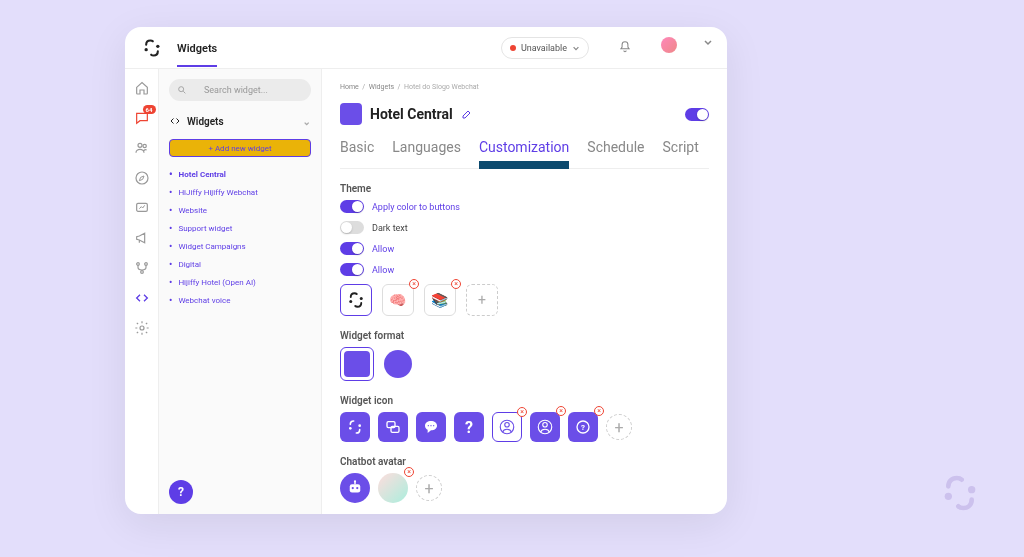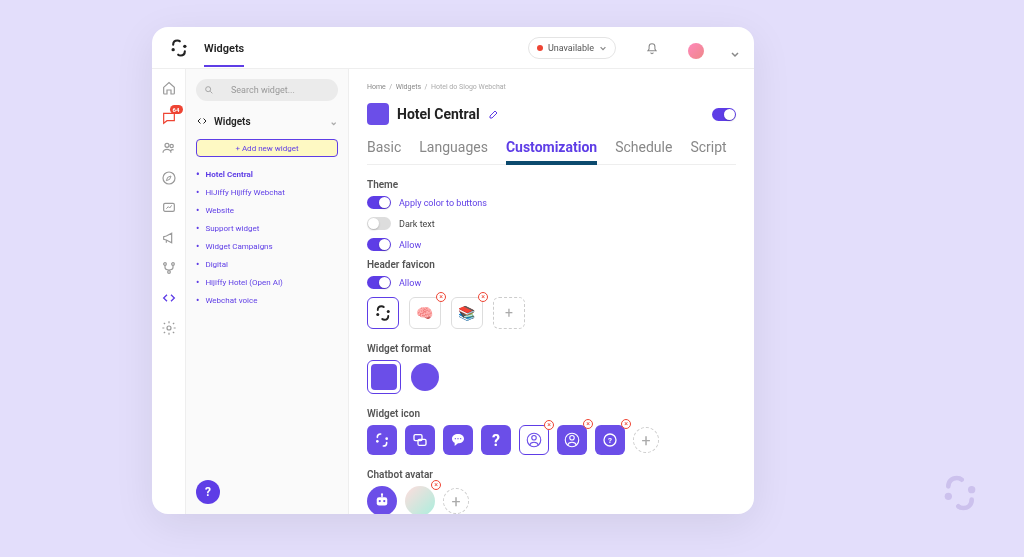--- a/index.html
+++ b/index.html
@@ -1,52 +1,52 @@
 <!DOCTYPE html>
 <html><head>
 <meta charset="utf-8">
 <style>
 *{box-sizing:border-box;margin:0;padding:0;font-family:-apple-system,BlinkMacSystemFont,"Segoe UI",Roboto,sans-serif}
 body{background:#e3defb;width:1024px;height:557px;overflow:hidden;position:relative}
-.app-window{position:absolute;left:152px;top:27px;width:602px;height:487px;background:#fff;border-radius:16px;box-shadow:0 10px 40px rgba(0,0,0,0.08);display:flex;flex-direction:column;overflow:hidden}
+.app-window{position:absolute;left:125px;top:27px;width:602px;height:487px;background:#fff;border-radius:16px;box-shadow:0 10px 40px rgba(0,0,0,0.08);display:flex;flex-direction:column;overflow:hidden}
 .topbar{height:42px;border-bottom:1px solid #eee;display:flex;align-items:center;padding:0 14px;flex-shrink:0}
 .logo-wrap{width:26px;height:26px;display:flex;align-items:center;justify-content:center}
 .page-title{font-size:11px;color:#222;font-weight:600;margin-left:12px;padding:14px 0 10px;border-bottom:2px solid #5e3de6}
-.top-right{margin-left:auto;display:flex;align-items:flex-end;gap:26px}
+.top-right{margin-left:auto;display:flex;align-items:flex-start;gap:26px}
 .status-pill{height:22px;border:1px solid #e4e4e4;border-radius:12px;padding:0 8px;display:flex;align-items:center;gap:5px;font-size:9px;color:#555}
 .status-dot{width:6px;height:6px;border-radius:50%;background:#e43}
 .icon-btn{width:20px;height:20px;display:flex;align-items:center;justify-content:center;color:#888}
 .avatar-small{width:16px;height:16px;border-radius:50%;background:linear-gradient(135deg,#f8b,#e88)}
 .body{flex:1;display:flex;overflow:hidden}
 .side-nav{width:34px;border-right:1px solid #eee;display:flex;flex-direction:column;align-items:center;padding-top:10px;gap:12px;flex-shrink:0}
 .nav-ic{width:18px;height:18px;color:#999;display:flex;align-items:center;justify-content:center;position:relative}
 .nav-ic.active{color:#5e3de6}
 .badge{position:absolute;top:-4px;right:-5px;background:#e43;color:#fff;font-size:6px;border-radius:6px;padding:1px 3px;font-weight:700}
 .secondary{width:163px;background:#fafafa;border-right:1px solid #eee;padding:10px;flex-shrink:0;display:flex;flex-direction:column}
 .search-box{height:22px;background:#ebebeb;border-radius:11px;display:flex;align-items:center;padding:0 8px;gap:17px;color:#999;font-size:9px;margin-bottom:14px}
 .widgets-hdr{display:flex;align-items:center;gap:6px;font-size:10px;font-weight:600;color:#222;margin-bottom:12px}
 .widgets-hdr .chev{margin-left:auto;color:#aaa}
-.new-widget-btn{height:18px;border:1px solid #5e3de6;color:#5e3de6;background:#fef9c3;border-radius:4px;font-size:8px;display:flex;align-items:center;justify-content:center;gap:3px;margin-bottom:12px;cursor:pointer}
+.new-widget-btn{height:18px;border:1px solid #5e3de6;color:#5e3de6;background:#eab308;border-radius:4px;font-size:8px;display:flex;align-items:center;justify-content:center;gap:3px;margin-bottom:12px;cursor:pointer}
 .widget-list{display:flex;flex-direction:column;gap:7px}
 .widget-item{font-size:8px;color:#5e3de6;display:flex;align-items:center;gap:6px;cursor:pointer}
 .widget-item.active{color:#5e3de6;font-weight:700}
 .widget-item::before{content:"•";color:#5e3de6;font-size:10px}
 .secondary-footer{margin-top:auto}
 .help-fab{width:24px;height:24px;background:#5e3de6;border-radius:50%;display:flex;align-items:center;justify-content:center;color:#fff;font-size:12px;font-weight:700}
 .main{flex:1;overflow-y:auto;padding:14px 18px}
 .breadcrumb{font-size:7px;color:#aaa;margin-bottom:12px}
 .breadcrumb a{color:#888;text-decoration:none}
 .title-row{display:flex;align-items:center;gap:8px;margin-bottom:14px}
 .title-sq{width:22px;height:22px;background:#6b4ee8;border-radius:4px}
 .title-text{font-size:14px;font-weight:700;color:#222}
 .edit-ic{color:#5e3de6}
 .toggle.big{margin-left:auto}
 .tabs{display:flex;gap:18px;border-bottom:1px solid #eee;margin-bottom:14px}
 .tab{font-size:14px;color:#888;padding-bottom:6px;cursor:pointer}
-.tab.active{color:#5e3de6;font-weight:700;border-bottom:4px solid #0c4a6e;margin-bottom:-1px}
+.tab.active{color:#5e3de6;font-weight:400;border-bottom:8px solid #0c4a6e;margin-bottom:-1px}
 .section-label{font-size:10px;color:#555;font-weight:600;margin-bottom:6px}
 .toggle-row{display:flex;align-items:center;gap:8px;margin-bottom:8px}
 .toggle{width:24px;height:13px;border-radius:7px;background:#ddd;position:relative;cursor:pointer;flex-shrink:0}
 .toggle::after{content:"";width:11px;height:11px;border-radius:50%;background:#fff;position:absolute;top:1px;left:1px;box-shadow:0 1px 2px rgba(0,0,0,0.2)}
 .toggle.on{background:#5e3de6}
 .toggle.on::after{left:auto;right:1px}
 .toggle-label{font-size:9px;color:#444}
 .toggle-label.on{color:#5e3de6}
 .fav-row{display:flex;gap:10px;margin-bottom:14px}
 .fav-tile{width:32px;height:32px;border:1px solid #ddd;border-radius:6px;display:flex;align-items:center;justify-content:center;position:relative;cursor:pointer}
@@ -240,21 +240,20 @@
       <div class="toggle-row">
         <div class="toggle"></div>
         <span class="toggle-label">Dark text</span>
       </div>
 
       <div class="toggle-row">
         <div class="toggle on"></div>
         <span class="toggle-label on">Allow</span>
       </div>
 
-      <div class="section-label">Header favicon</div>
       <div class="toggle-row">
         <div class="toggle on"></div>
         <span class="toggle-label on">Allow</span>
       </div>
       <div class="fav-row">
         <div class="fav-tile selected">
           <svg width="18" height="18" viewBox="0 0 24 24">
               <path d="M5 8c0-3 2-5 5-5 2 0 3 1 3 1M19 16c0 3-2 5-5 5-2 0-3-1-3-1" stroke="#222" stroke-width="2.5" fill="none" stroke-linecap="round"></path>
               <circle cx="5" cy="14" r="2" fill="#222"></circle>
               <circle cx="19" cy="10" r="2" fill="#222"></circle>

